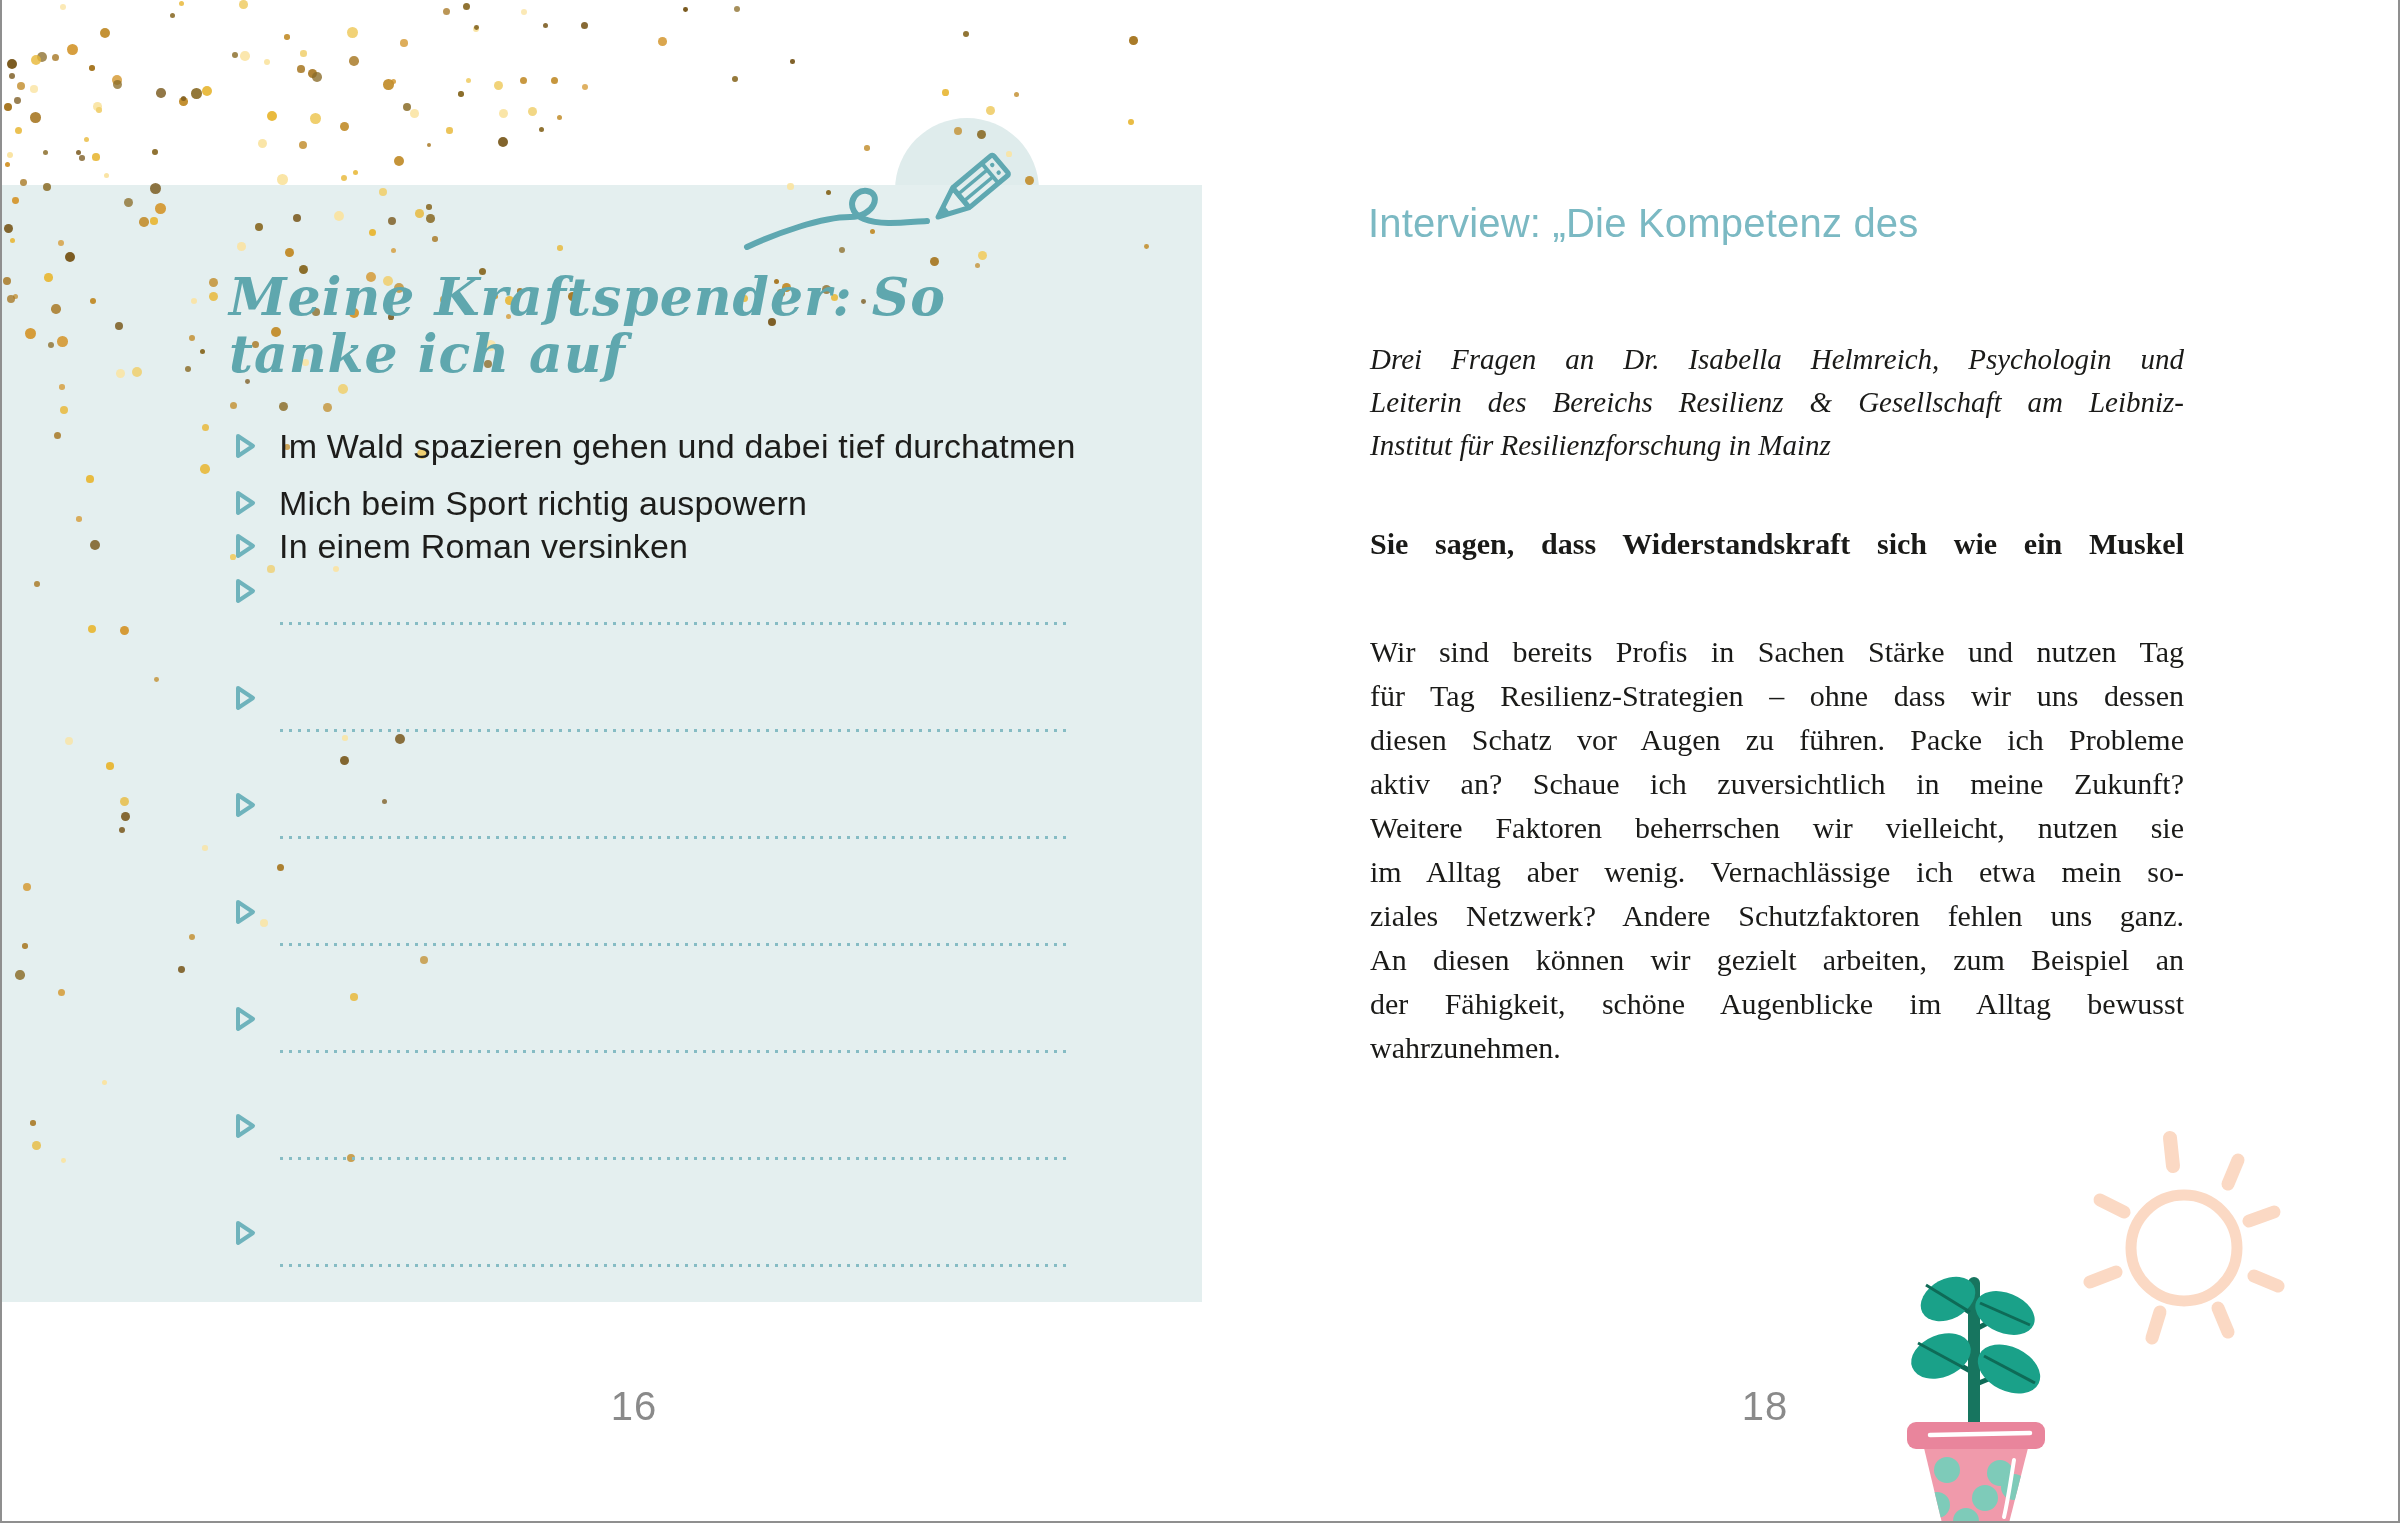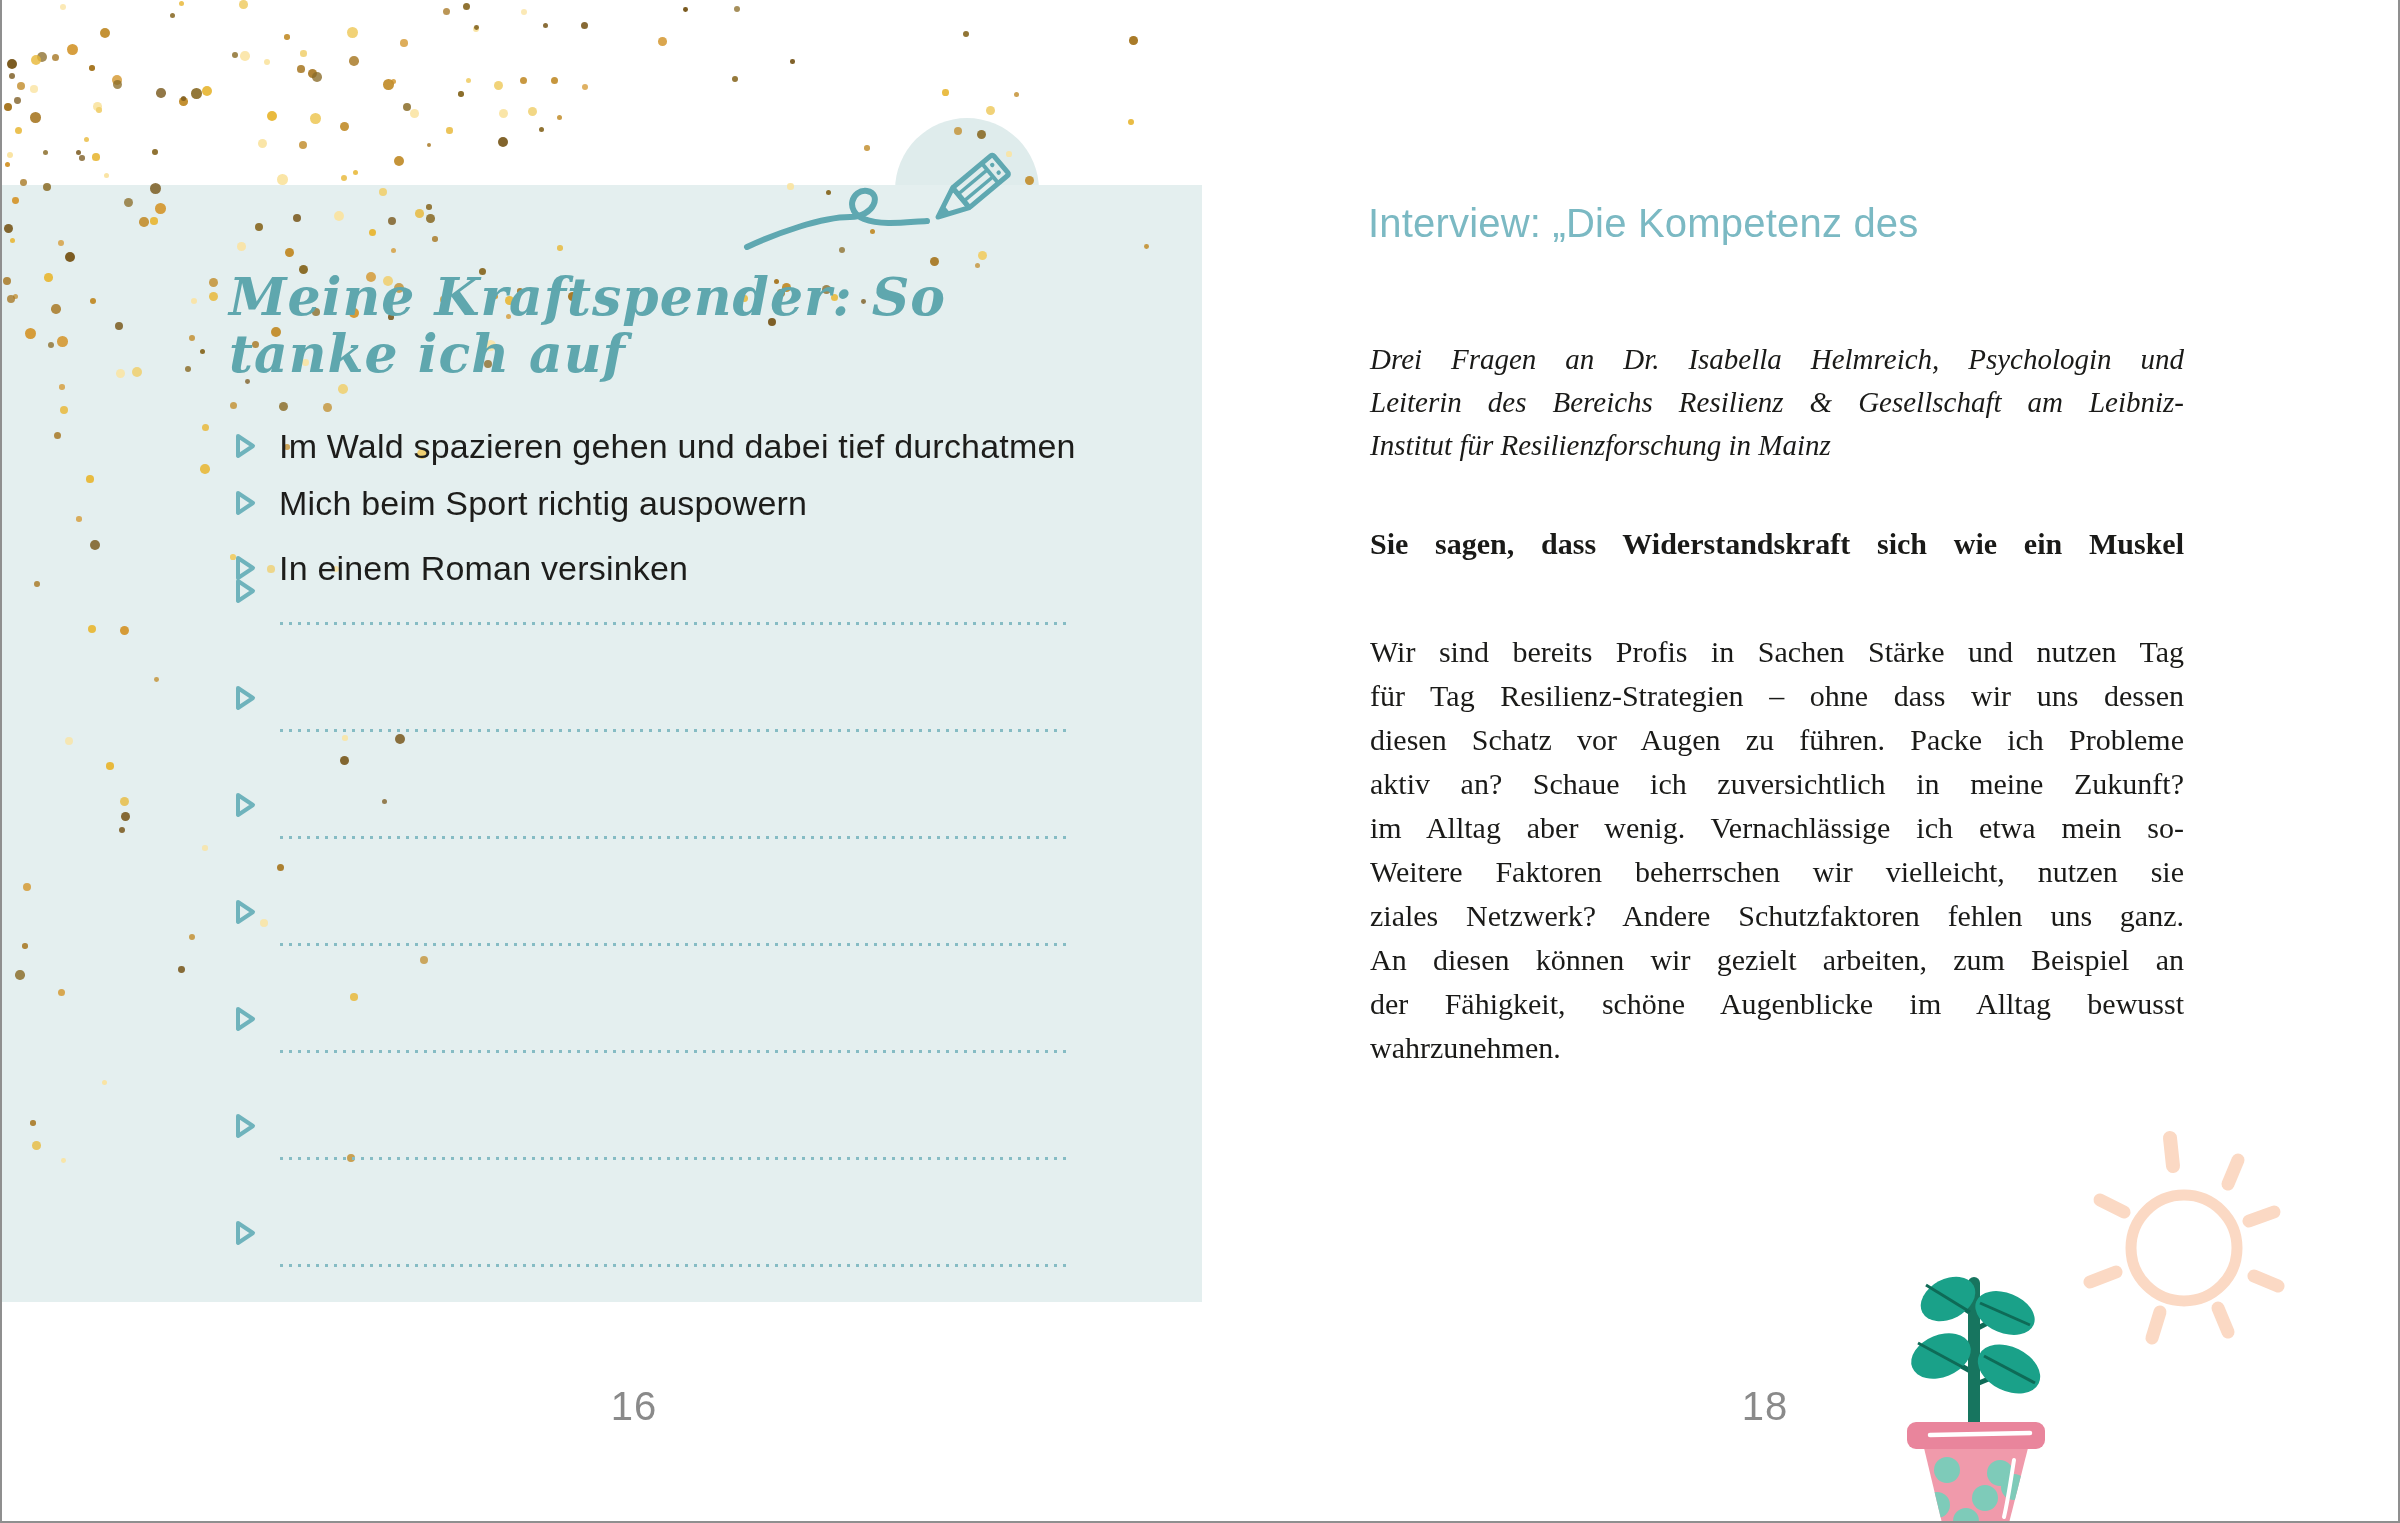--- a/index.html
+++ b/index.html
@@ -78,21 +78,21 @@
     <path d="M3 3 L18 13 L3 23 Z" fill="none" stroke="#6fb3bc" stroke-width="4" stroke-linejoin="round"></path>
   </svg>
   <span class="txt">Im Wald spazieren gehen und dabei tief durchatmen</span>
 </div>
 <div class="abs list-row" style="top:449px;">
   <svg class="bullet-svg" width="21" height="26" viewBox="0 0 21 26">
     <path d="M3 3 L18 13 L3 23 Z" fill="none" stroke="#6fb3bc" stroke-width="4" stroke-linejoin="round"></path>
   </svg>
   <span class="txt">Mich beim Sport richtig auspowern</span>
 </div>
-<div class="abs list-row" style="top:514px;">
+<div class="abs list-row" style="top:492px;">
   <svg class="bullet-svg" width="21" height="26" viewBox="0 0 21 26">
     <path d="M3 3 L18 13 L3 23 Z" fill="none" stroke="#6fb3bc" stroke-width="4" stroke-linejoin="round"></path>
   </svg>
   <span class="txt">In einem Roman versinken</span>
 </div>
 
 <div id="empty-rows">
     <div class="abs empty-row" style="top: 578px;"><svg width="21" height="26" viewBox="0 0 21 26">
         <path d="M3 3 L18 13 L3 23 Z" fill="none" stroke="#6fb3bc" stroke-width="4" stroke-linejoin="round"></path>
       </svg><div class="line"></div></div>
@@ -131,22 +131,22 @@
 
 <div class="abs col question serif">
   <div class="jline">Sie sagen, dass Widerstandskraft sich wie ein Muskel</div>
 </div>
 
 <div class="abs col bodytxt serif" id="body-block">
     <div class="jline">Wir sind bereits Profis in Sachen Stärke und nutzen Tag</div>
     <div class="jline">für Tag Resilienz-Strategien – ohne dass wir uns dessen</div>
     <div class="jline">diesen Schatz vor Augen zu führen. Packe ich Probleme</div>
     <div class="jline">aktiv an? Schaue ich zuversichtlich in meine Zukunft?</div>
+    <div class="jline">Weitere Faktoren beherrschen wir vielleicht, nutzen sie</div>
     <div class="jline">im Alltag aber wenig. Vernachlässige ich etwa mein so-</div>
-    <div class="jline">Weitere Faktoren beherrschen wir vielleicht, nutzen sie</div>
     <div class="jline">ziales Netzwerk? Andere Schutzfaktoren fehlen uns ganz.</div>
     <div class="jline">An diesen können wir gezielt arbeiten, zum Beispiel an</div>
     <div class="jline">der Fähigkeit, schöne Augenblicke im Alltag bewusst</div>
     <div class="jline last">wahrzunehmen.</div>
   </div>
 
 <svg class="abs decor-svg" style="left:2040px;top:1100px;" width="300" height="280" viewBox="0 0 300 280">
   <g stroke="#fbd9c4" stroke-linecap="round" fill="none">
     <circle cx="142" cy="148" r="53" stroke-width="11"></circle>
     <line x1="128" y1="38" x2="131" y2="66" stroke-width="14"></line>

